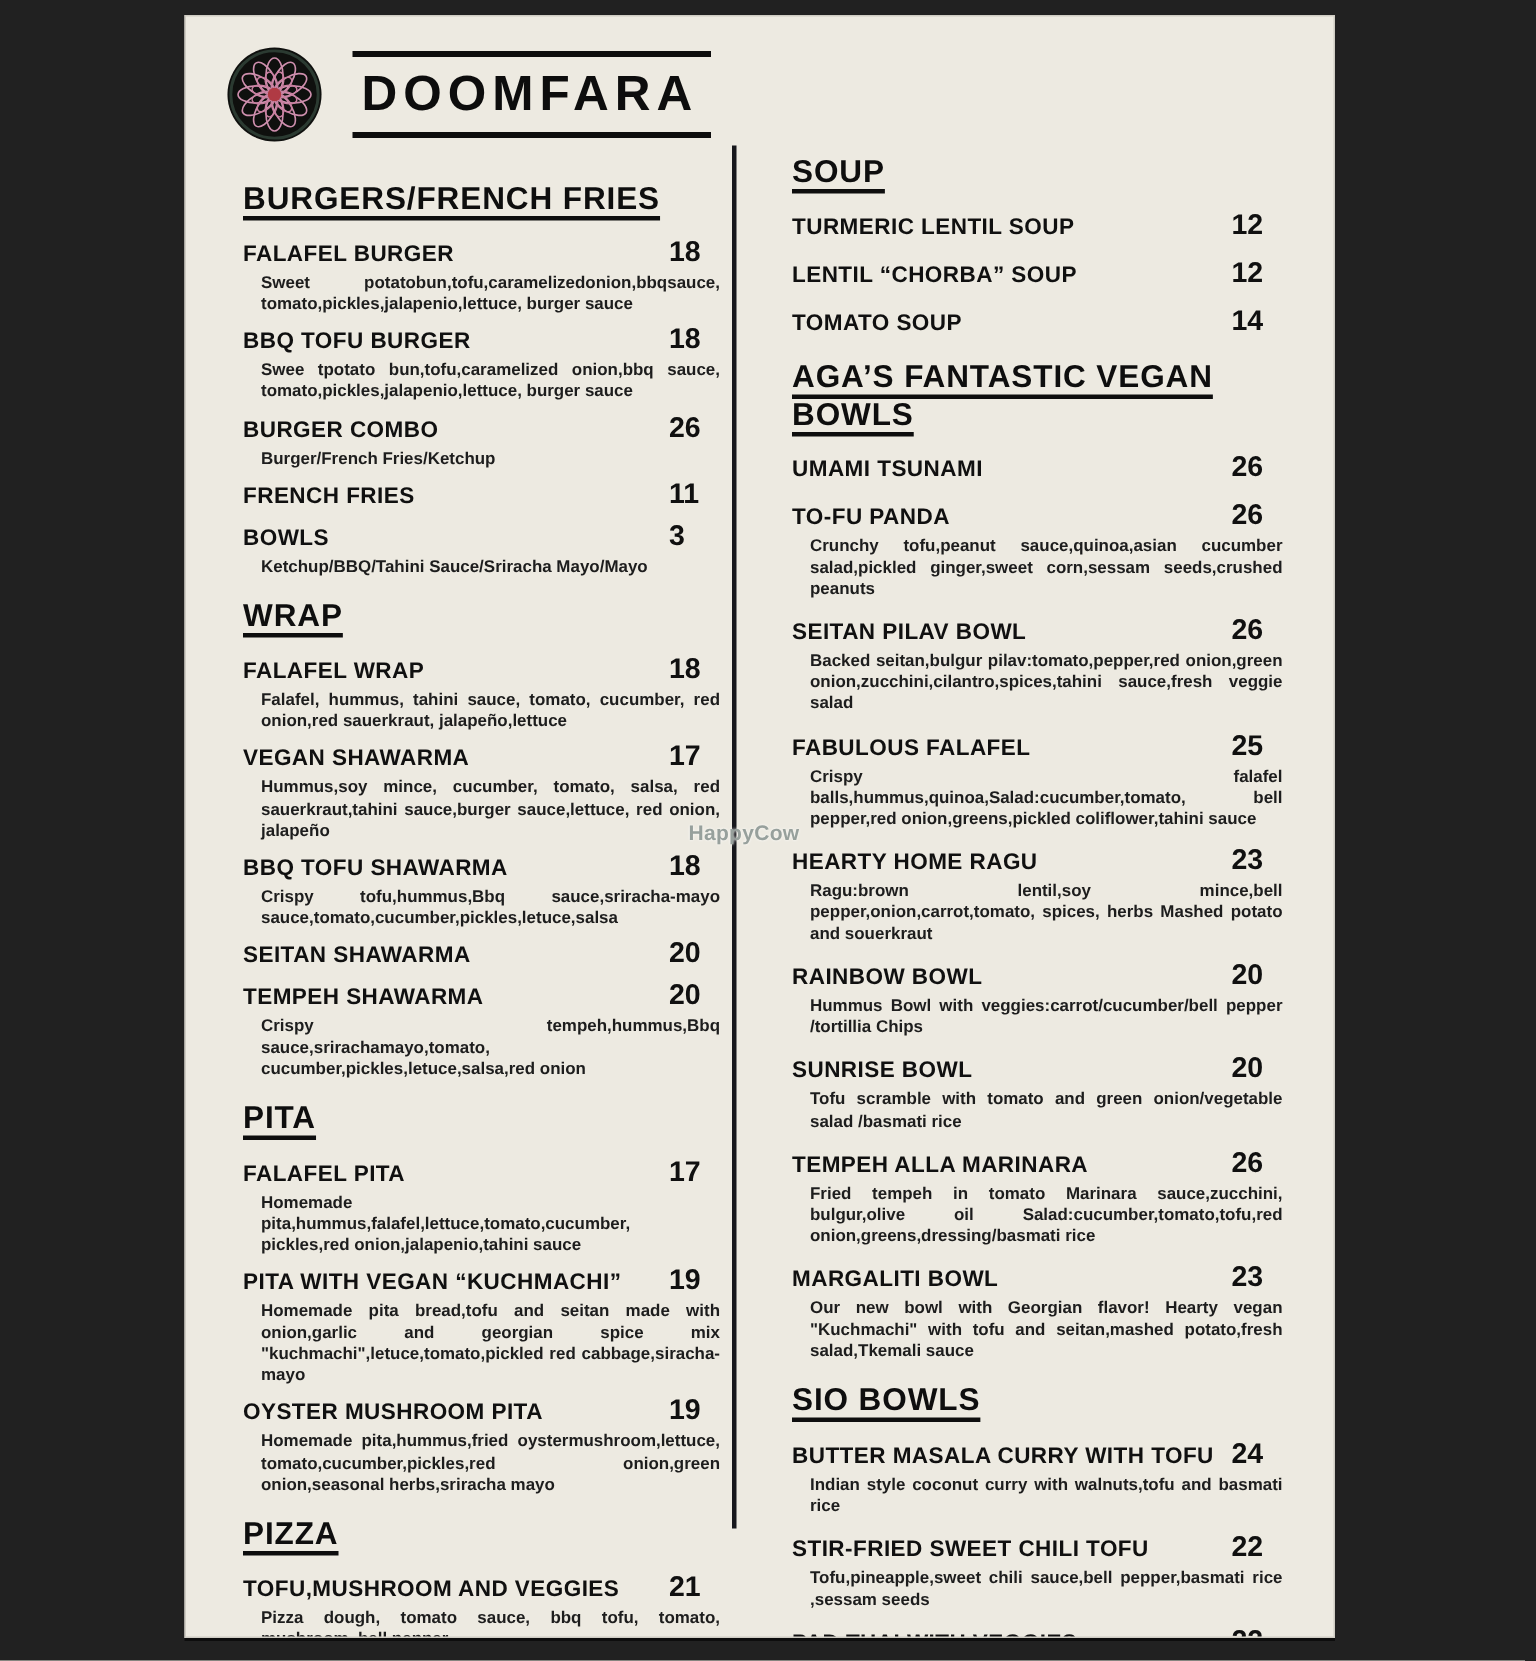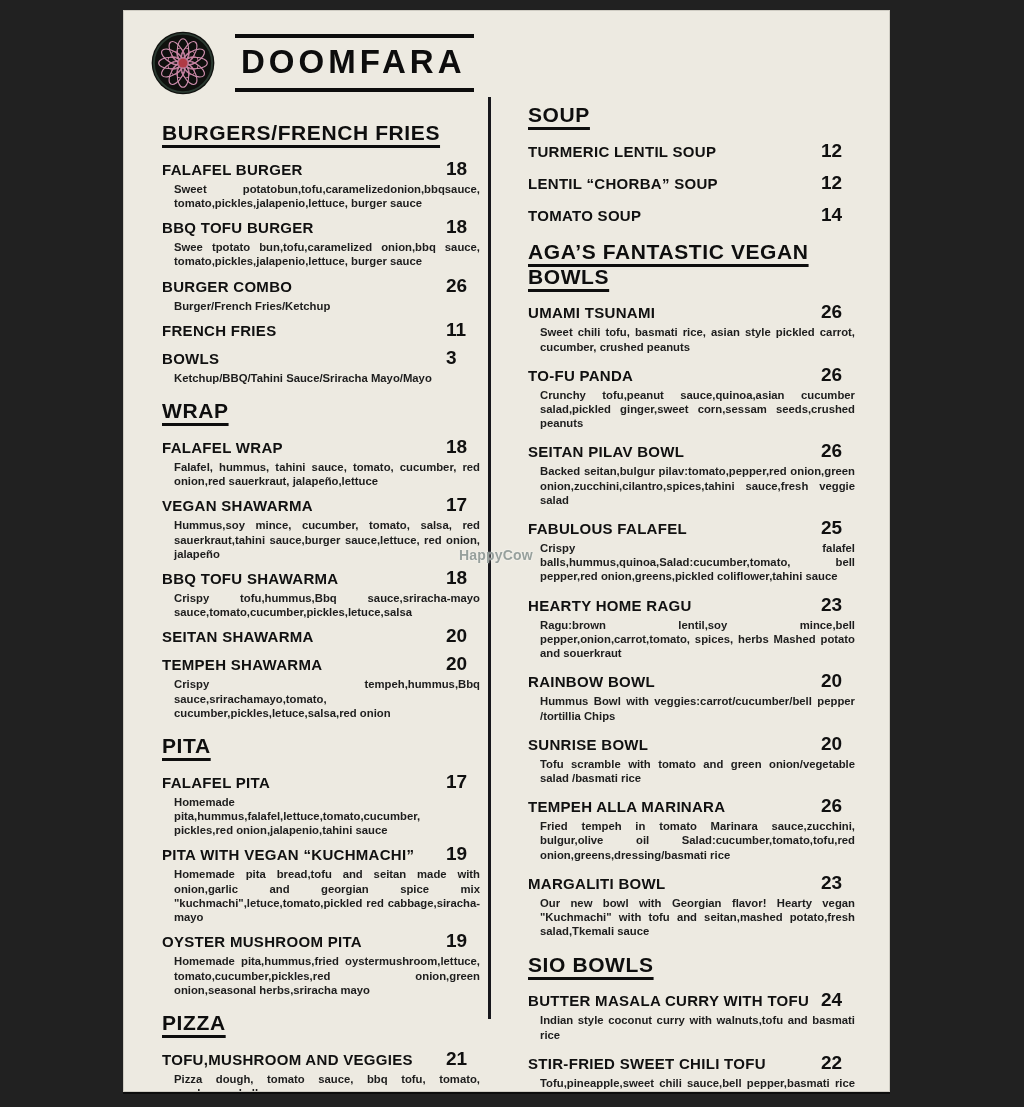--- a/index.html
+++ b/index.html
@@ -329,21 +329,20 @@
   </section>
 
   <section class="menu-section">
     <h2 class="section-title">AGA’S FANTASTIC VEGAN BOWLS</h2>
     <div class="section-items">
   <div class="menu-item">
     <div class="item-row">
       <span class="item-name">UMAMI TSUNAMI</span>
       <span class="item-price">26</span>
     </div>
-    <p class="item-desc">Sweet chili tofu, basmati rice, asian style pickled carrot, cucumber, crushed peanuts</p>
   </div>
 
   <div class="menu-item">
     <div class="item-row">
       <span class="item-name">TO-FU PANDA</span>
       <span class="item-price">26</span>
     </div>
     <p class="item-desc">Crunchy tofu,peanut sauce,quinoa,asian cucumber salad,pickled ginger,sweet corn,sessam seeds,crushed peanuts</p>
   </div>
 

